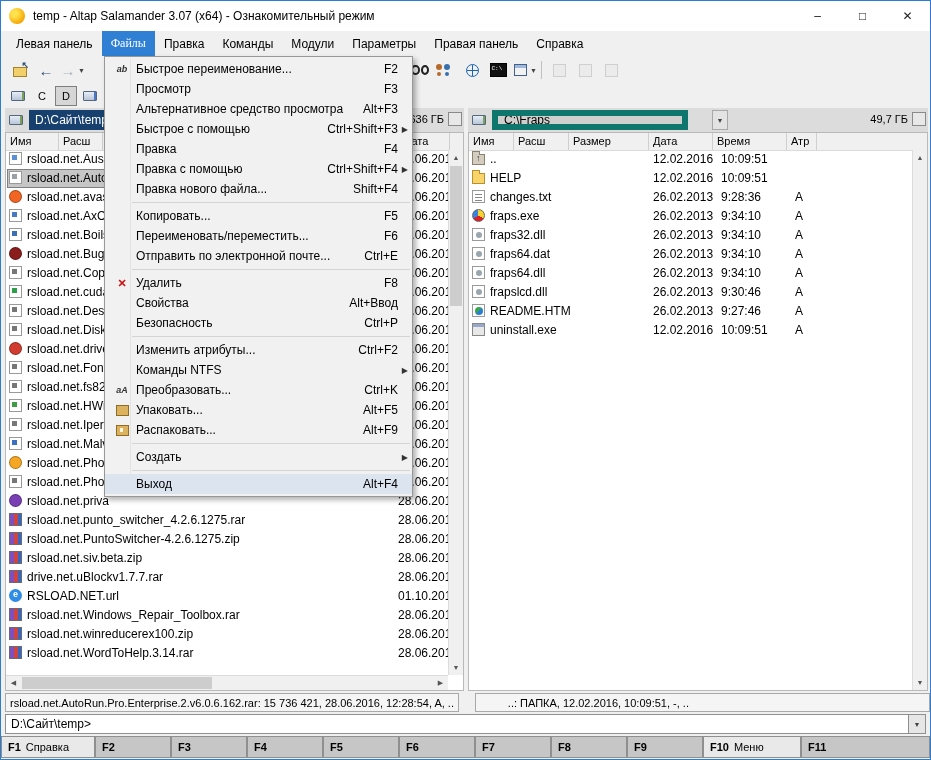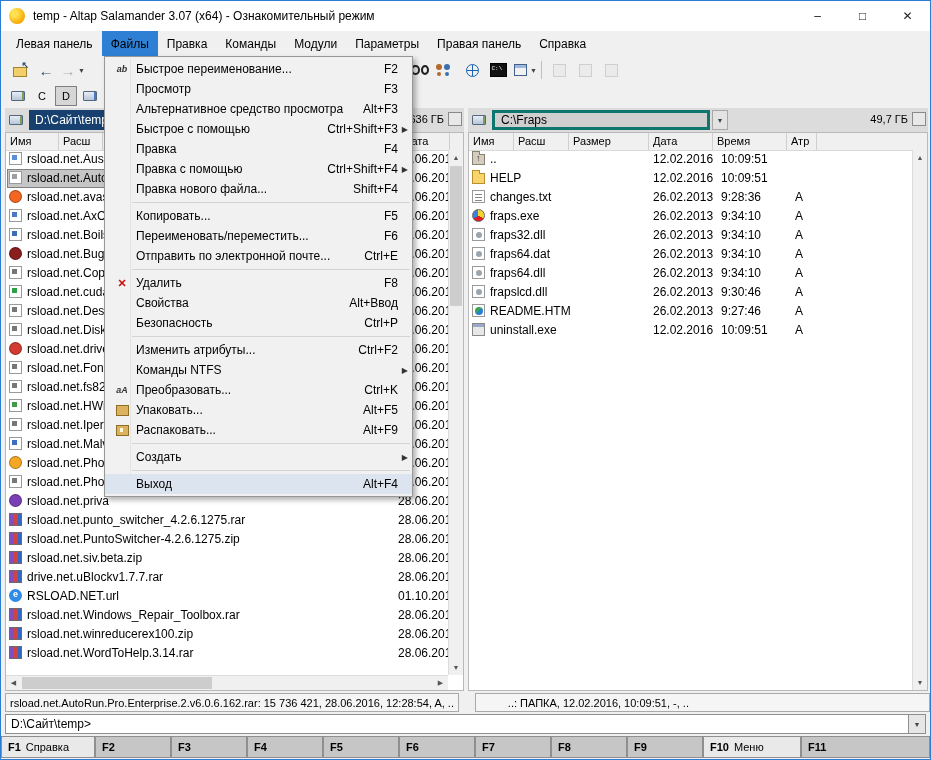--- a/index.html
+++ b/index.html
@@ -10,21 +10,21 @@
   .titlebar{height:30px;background:#fff;display:flex;align-items:center;}
   .title-icon{width:16px;height:16px;margin:0 8px;border-radius:50%;
     background:radial-gradient(circle at 35% 35%,#ffe14d 20%,#f5a300 75%,#c97f00 100%);}
   .title-text{flex:1;font-size:12px;color:#000;white-space:nowrap;overflow:hidden;}
   .win-btns{display:flex;height:100%;}
   .win-btn{width:45px;height:100%;display:flex;align-items:center;justify-content:center;font-size:12px;color:#222;}
 
   
   .menubar{height:25px;background:#f0f0f0;display:flex;align-items:stretch;padding-left:6px;font-size:12px;}
   .mb-item{padding:0 9px;display:flex;align-items:center;color:#000;}
-  .mb-item.active{background:#2f80d4;color:#000000;}
+  .mb-item.active{background:#2f80d4;color:#ffffff;font-family:Liberation Serif, serif;}
 
   
   .toolbar{height:28px;background:#f0f0f0;display:flex;align-items:center;padding-left:6px;}
   .tb-btn{width:26px;height:22px;display:flex;align-items:center;justify-content:center;}
   .tb-btn.disabled{opacity:.38;}
   .tb-gap{width:322px;}
   .tb-sep{width:1px;height:18px;background:#c0c0c0;margin:0 4px;}
   .tb-dd{font-size:7px;color:#444;margin-left:1px;}
 
   .ti{width:18px;height:16px;display:flex;align-items:center;justify-content:center;font-size:13px;color:#3a4a5a;position:relative;}
@@ -55,21 +55,21 @@
 
   
   .pathrow{height:24px;background:#f0f0f0;display:flex;padding-left:4px;}
   .pathbar{position:relative;height:24px;background:#dcdcdc;}
   .pathbar.pleft{width:459px;}
   .pathbar.pright{width:460px;margin-left:4px;}
   .pb-ico{position:absolute;left:2px;top:4px;}
   .path-box{position:absolute;left:24px;top:2px;height:20px;box-sizing:border-box;display:flex;align-items:center;
     padding:0 6px;font-size:12px;white-space:nowrap;overflow:hidden;}
   .path-box.active{width:222px;background:#17406e;color:#fff;}
-  .path-box.inactive{width:218px;background:#cfcfcf;color:#000;border:3px solid #0f766e;}
+  .path-box.inactive{width:196px;background:#cfcfcf;color:#000;border:6px solid #0f766e;}
   .pb-dd{position:absolute;left:244px;top:2px;width:16px;height:20px;background:#e3e3e3;border:1px solid #a8a8a8;
     box-sizing:border-box;display:flex;align-items:center;justify-content:center;font-size:7px;color:#444;}
   .pb-free{position:absolute;right:20px;top:5px;font-size:11px;color:#000;}
   .pb-mini{position:absolute;right:2px;top:4px;width:14px;height:14px;background:#e8e8e8;border:1px solid #8a8a8a;box-sizing:border-box;}
 
   
   .panels{height:559px;display:flex;padding-left:4px;}
   .panel{position:relative;background:#fff;border:1px solid #b9b9b9;box-sizing:border-box;overflow:hidden;}
   .panel.pl{width:459px;}
   .panel.pr{width:460px;margin-left:4px;}

